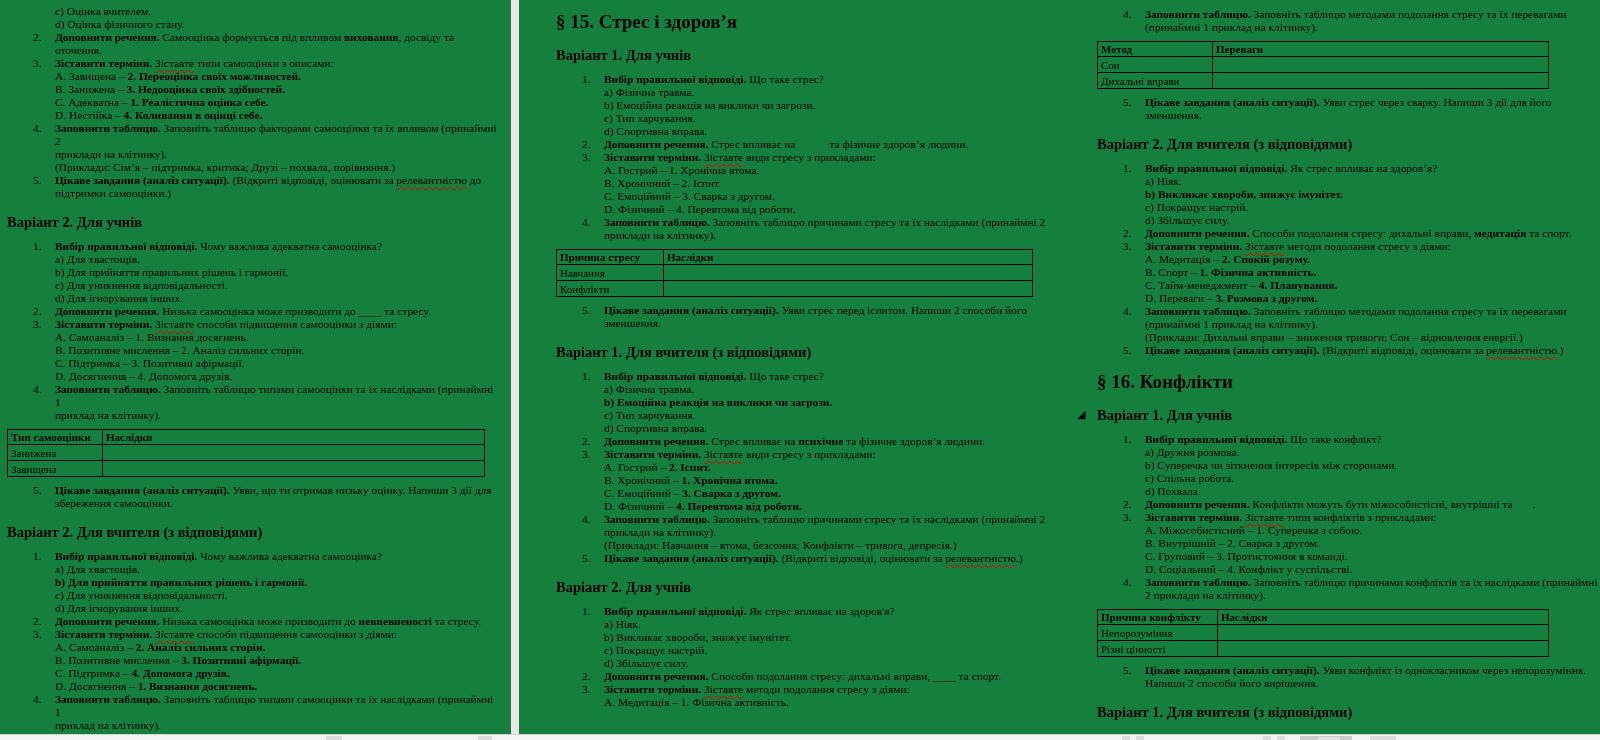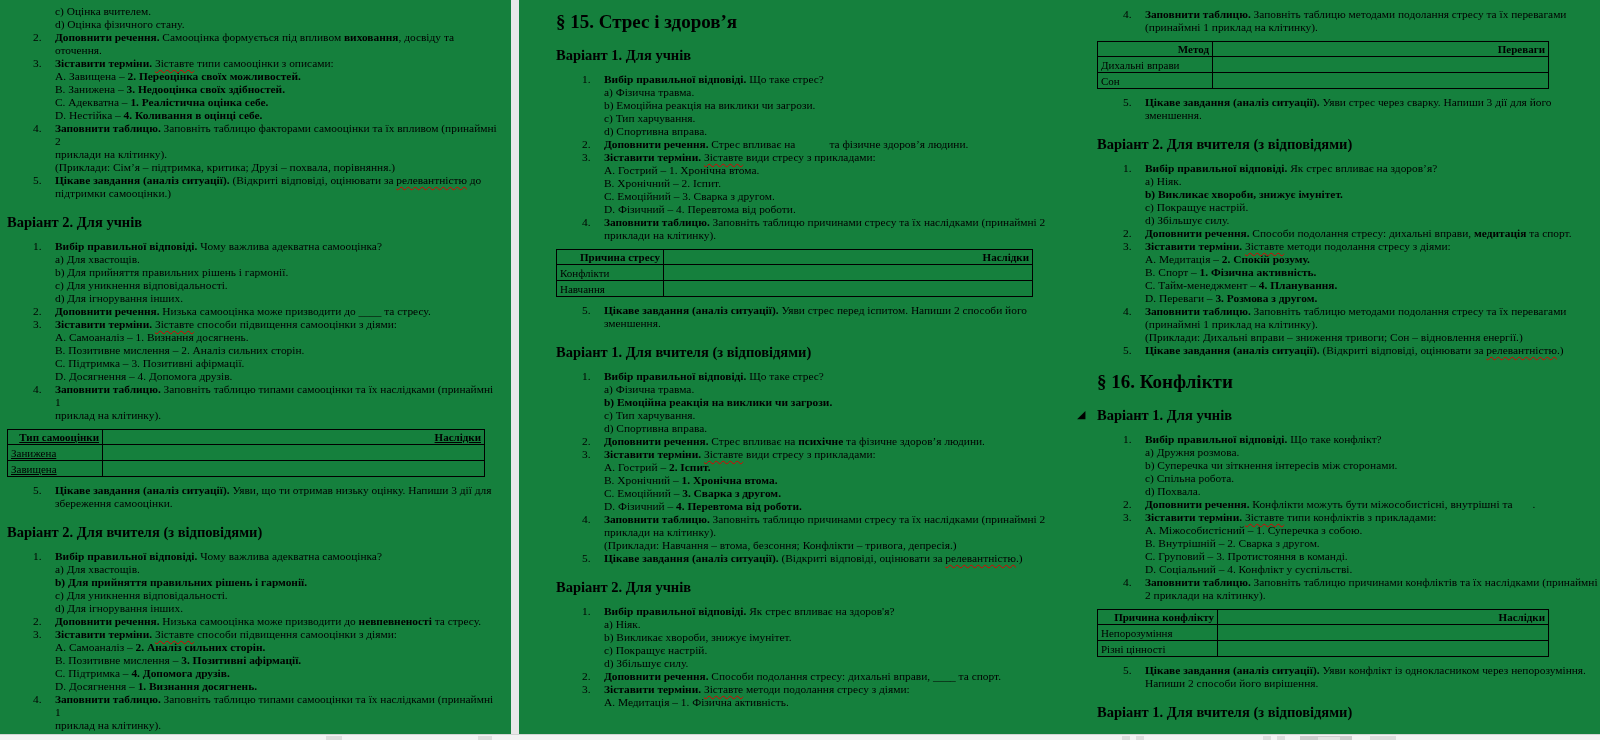--- a/index.html
+++ b/index.html
@@ -14,23 +14,23 @@
   .item{position:relative;margin:0 0 0 26px;padding-left:22px;font-size:11.4px;line-height:13px;}
   .item .num{position:absolute;left:0;top:0;}
   .txt{white-space:pre-wrap;}
   .sub,.cont{margin-left:48px;font-size:11.4px;line-height:13px;white-space:pre-wrap;}
   .b{font-weight:bold;}
   .sq{text-decoration:underline;text-decoration-style:wavy;text-decoration-color:#e00000;text-decoration-thickness:1px;text-underline-offset:2px;}
   .marker{position:absolute;left:-20px;top:2px;font-size:11px;line-height:11px;}
   table.doc{border-collapse:collapse;margin:7px 0;table-layout:fixed;}
   table.doc th,table.doc td{border:1px solid #000;font-size:11px;line-height:12px;padding:1px 3px;overflow:hidden;white-space:nowrap;}
   table.doc{border:1.5px solid #000;}
-  table.doc th{font-weight:bold;text-align:right;}
+  table.doc th{font-weight:bold;text-align:left;}
   table.doc td{text-align:left;height:13px;}
-  .tbl-0-0{margin-left:-5px;width:478px;text-decoration:underline;} .tbl-0-0 .c1{width:88px;}
+  .tbl-0-0{margin-left:-5px;width:478px;} .tbl-0-0 .c1{width:88px;}
   .tbl-1-0{margin-left:-3px;width:477px;} .tbl-1-0 .c1{width:100px;}
   .tbl-2-0{margin-left:2px;width:452px;}  .tbl-2-0 .c1{width:108px;}
   .tbl-2-1{margin-left:0;width:452px;}    .tbl-2-1 .c1{width:113px;}
   #taskbar{position:absolute;left:0;top:734px;width:1600px;height:6px;background:#f3f3f3;border-top:1px solid #d4d4d4;}
   .tb-stub{position:absolute;top:1px;height:5px;background:#dcdcdc;}
   .tb-active{background:#cccccc;}
   .tb-inner{position:absolute;top:2px;height:3px;background:#e2e2e2;}
 </style>
 </head>
 <body style="background: rgb(232, 232, 232);">
@@ -117,25 +117,25 @@
 приклади на клітинку).</span></span></div>
     <table class="doc tbl-1-0">
       <thead>
         <tr>
           <th class="c1">Причина стресу</th>
           <th>Наслідки</th>
         </tr>
       </thead>
       <tbody>
         <tr>
+          <td class="c1">Навчання</td>
+          <td></td>
+        </tr>
+        <tr>
           <td class="c1">Конфлікти</td>
-          <td></td>
-        </tr>
-        <tr>
-          <td class="c1">Навчання</td>
           <td></td>
         </tr>
       </tbody>
     </table>
     <div class="item"><span class="num">5.</span><span class="txt"><span class="b ">Цікаве завдання (аналіз ситуації).</span><span class=""> Уяви стрес перед іспитом. Напиши 2 способи його
 зменшення.</span></span></div>
     <div class="heading"><span>Варіант 1. Для вчителя (з відповідями)</span></div>
     <div class="item"><span class="num">1.</span><span class="txt"><span class="b ">Вибір правильної відповіді.</span><span class=""> Що таке стрес?</span></span></div>
     <div class="sub"><span class="txt"><span class="">a) Фізична травма.</span></span></div>
     <div class="sub"><span class="txt"><span class="b ">b) Емоційна реакція на виклики чи загрози.</span></span></div>
@@ -166,25 +166,25 @@
 (принаймні 1 приклад на клітинку).</span></span></div>
     <table class="doc tbl-2-0">
       <thead>
         <tr>
           <th class="c1">Метод</th>
           <th>Переваги</th>
         </tr>
       </thead>
       <tbody>
         <tr>
+          <td class="c1">Сон</td>
+          <td></td>
+        </tr>
+        <tr>
           <td class="c1">Дихальні вправи</td>
-          <td></td>
-        </tr>
-        <tr>
-          <td class="c1">Сон</td>
           <td></td>
         </tr>
       </tbody>
     </table>
     <div class="item"><span class="num">5.</span><span class="txt"><span class="b ">Цікаве завдання (аналіз ситуації).</span><span class=""> Уяви стрес через сварку. Напиши 3 дії для його
 зменшення.</span></span></div>
     <div class="heading"><span>Варіант 2. Для вчителя (з відповідями)</span></div>
     <div class="item"><span class="num">1.</span><span class="txt"><span class="b ">Вибір правильної відповіді.</span><span class=""> Як стрес впливає на здоров’я?</span></span></div>
     <div class="sub"><span class="txt"><span class="">a) Ніяк.</span></span></div>
     <div class="sub"><span class="txt"><span class="b ">b) Викликає хвороби, знижує імунітет.</span></span></div>

